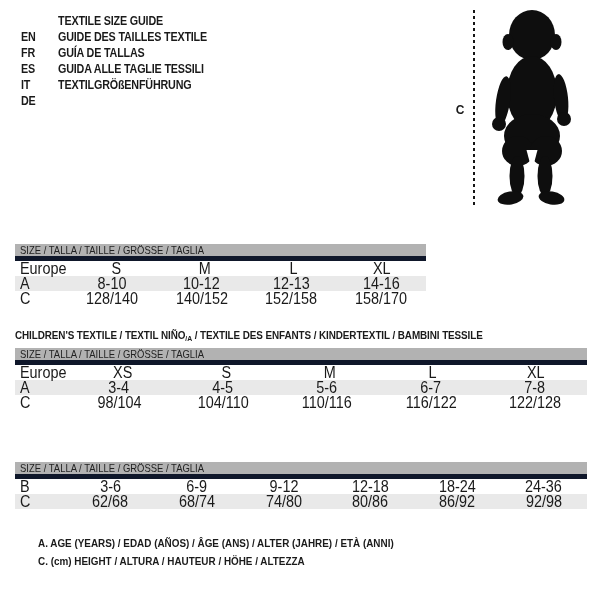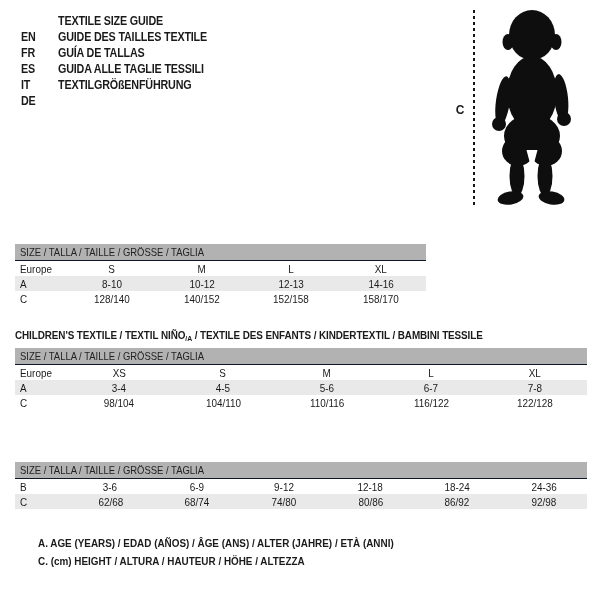--- a/index.html
+++ b/index.html
@@ -27,23 +27,23 @@
   #t1-title { top:215px; }
   #t2-title { top:317px;margin-top:10px; }
   #t3-title { top:421px; }
   .subA { font-size:8px; vertical-align:-2px; }
 
   
   .table { position:absolute; left:15px; }
   #t1 { top:244px; width:411px; }
   #t2 { top:348px; width:572px; }
   #t3 { top:462px; width:572px; }
-  .sizebar { height:17px; background:#b2b2b2; border-bottom:1px solid #0f172a;
+  .sizebar { height:17px; background:#b2b2b2; border-bottom:5px solid #0f172a;
     display:flex; align-items:center; padding-left:5px; font-size:11px; color:#222222; }
-  .trow { display:flex; height:15px; align-items:center; font-size:11px; }
+  .trow { display:flex; height:15px; align-items:center; font-size:16px; }
   .trow.alt { background:#e9e9e9; }
   .tcell { flex:1; text-align:center; }
   .tcell.label { flex:0 0 52px; text-align:left; padding-left:5px; }
   .cellTxt { display:inline-block; transform:scaleX(0.9); white-space:nowrap; }
   .tcell.label .cellTxt { transform-origin:0 50%; }
 
   
   .legend { position:absolute; left:15px; top:534px;margin-left:23px; }
   .legend-line { height:18px; display:flex; align-items:center; font-weight:bold; font-size:11.5px; }
 </style>

